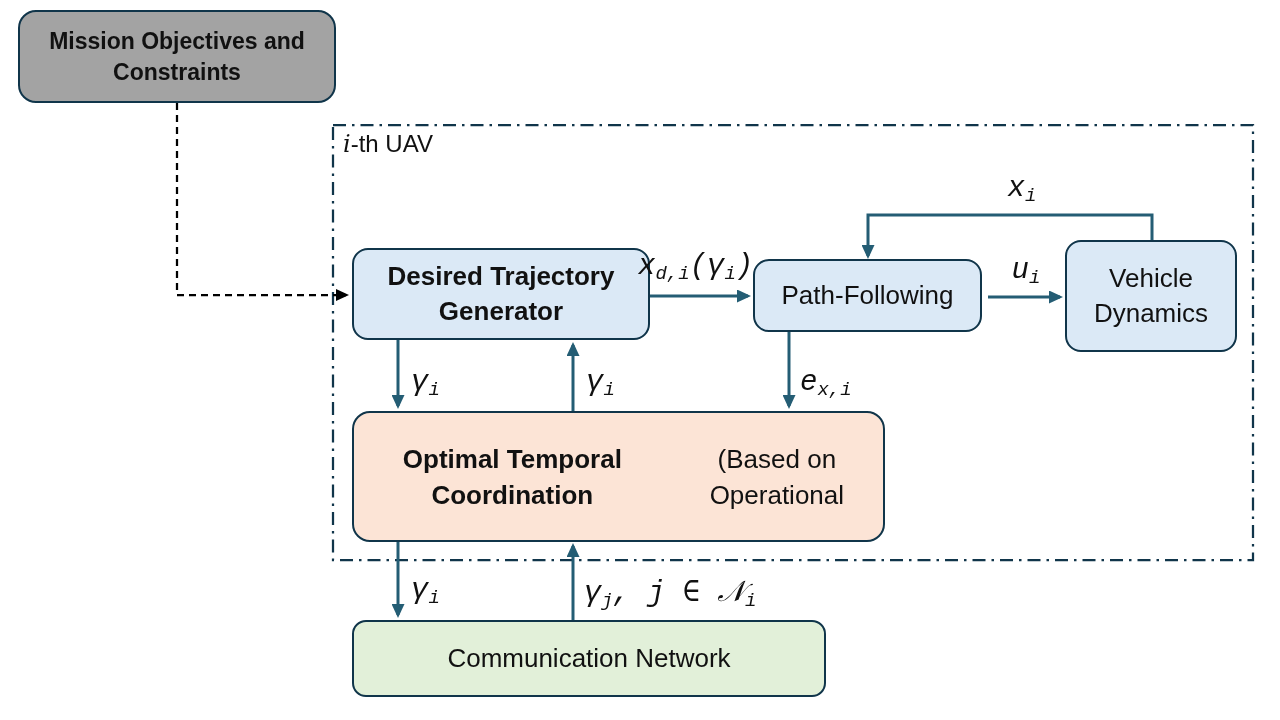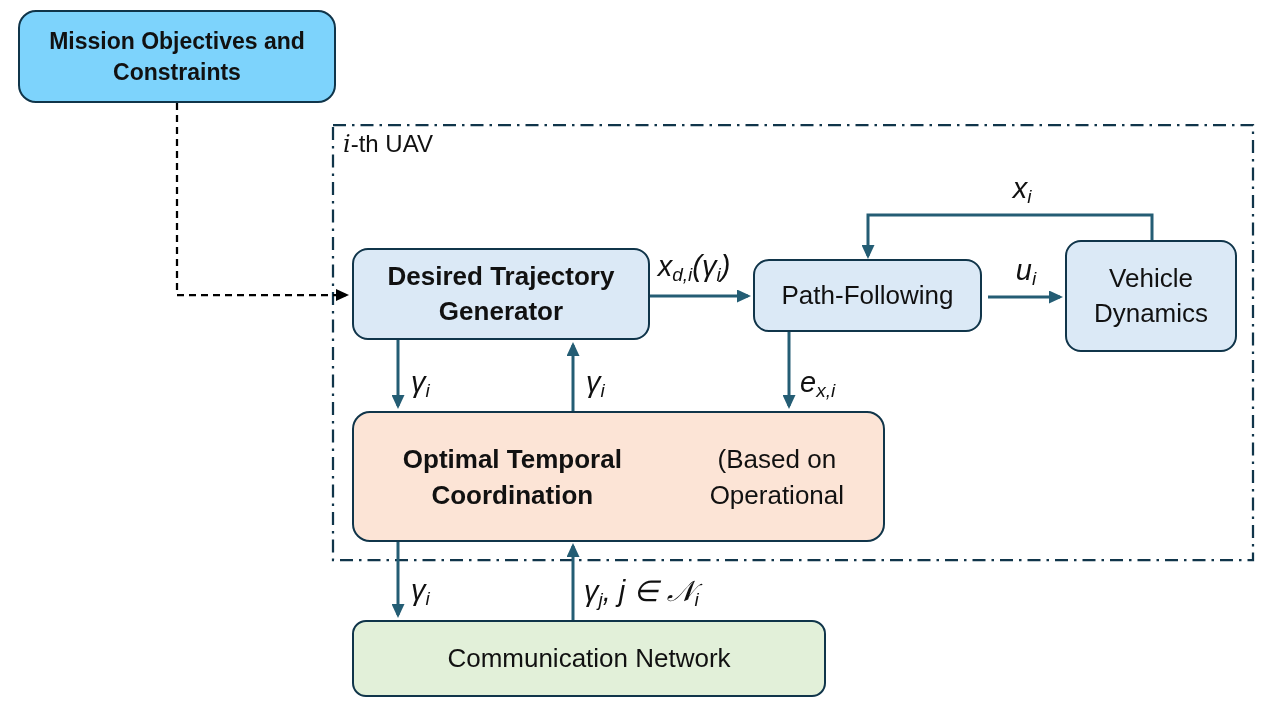--- a/index.html
+++ b/index.html
@@ -10,39 +10,39 @@
   .layer{position:absolute;left:0;top:0;width:1280px;height:720px;}
   svg.layer{pointer-events:none;}
 
   .box{
     position:absolute;display:flex;align-items:center;justify-content:center;
     text-align:center;border:2.5px solid #10354a;box-sizing:border-box;
     background:#dbe9f6;border-radius:16px;font-size:26px;line-height:35px;
   }
   .box-mission{
     left:18px;top:10px;width:318px;height:93px;border-radius:18px;
-    background:#7dd3fc;font-size:23px;font-weight:bold;line-height:31px;padding:0 10px;
+    background:#a3a3a3;font-size:23px;font-weight:bold;line-height:31px;padding:0 10px;
   }
   .box-dtg{left:352px;top:248px;width:298px;height:92px;padding:0 13px;font-weight:bold;}
   .box-pf{left:753px;top:259px;width:229px;height:73px;padding:0 8px;}
   .box-vd{left:1065px;top:240px;width:172px;height:112px;padding:0 12px;}
   .box-otc{
     left:352px;top:411px;width:533px;height:131px;border-radius:18px;
     background:#fce4d6;flex-direction:row;line-height:36px;
   }
   .box-otc .otc-title{font-weight:bold;}
   .box-cn{left:352px;top:620px;width:474px;height:77px;background:#e2f0d9;border-radius:14px;}
 
   .uav-label{
     position:absolute;left:343px;top:130px;font-size:24px;
   }
   .uav-label .it{font-family:"DejaVu Serif", serif;font-style:italic;}
 
   .math{
-    position:absolute;font-family:Liberation Sans, sans-serif;font-style:italic;
+    position:absolute;font-family:Liberation Mono, monospace;font-style:italic;
     font-size:29px;white-space:nowrap;
   }
   .math sub{
     font-size:19px;line-height:0;vertical-align:-0.25em;letter-spacing:0;
   }
   .lbl-xdi{left:638px;top:250px;width:112px;text-align:center;}
   .lbl-ui{left:996px;top:254px;width:60px;text-align:center;}
   .lbl-xi{left:992px;top:172px;width:60px;text-align:center;}
   .lbl-gamma-dtg-down{left:411px;top:366px;}
   .lbl-gamma-otc-up{left:586px;top:366px;}

